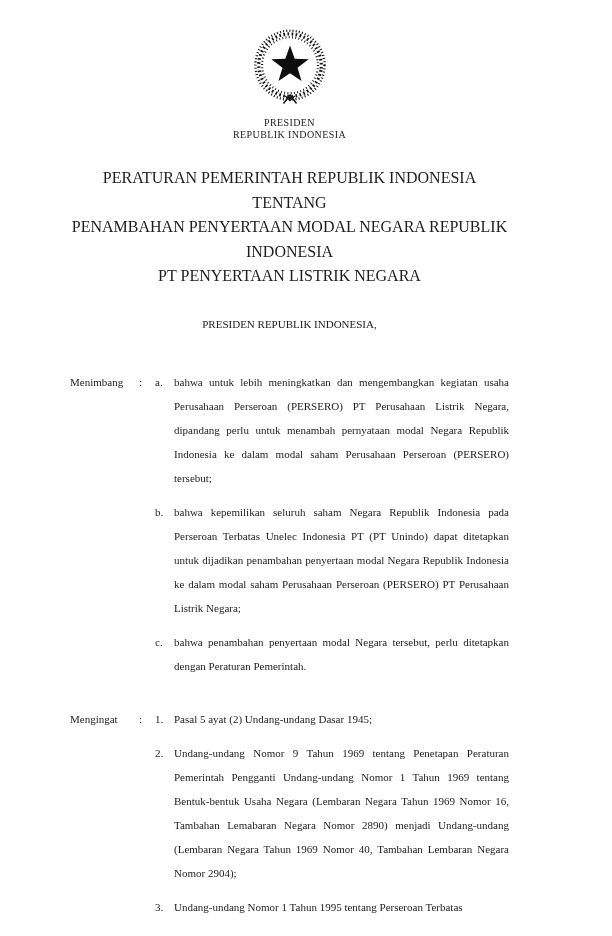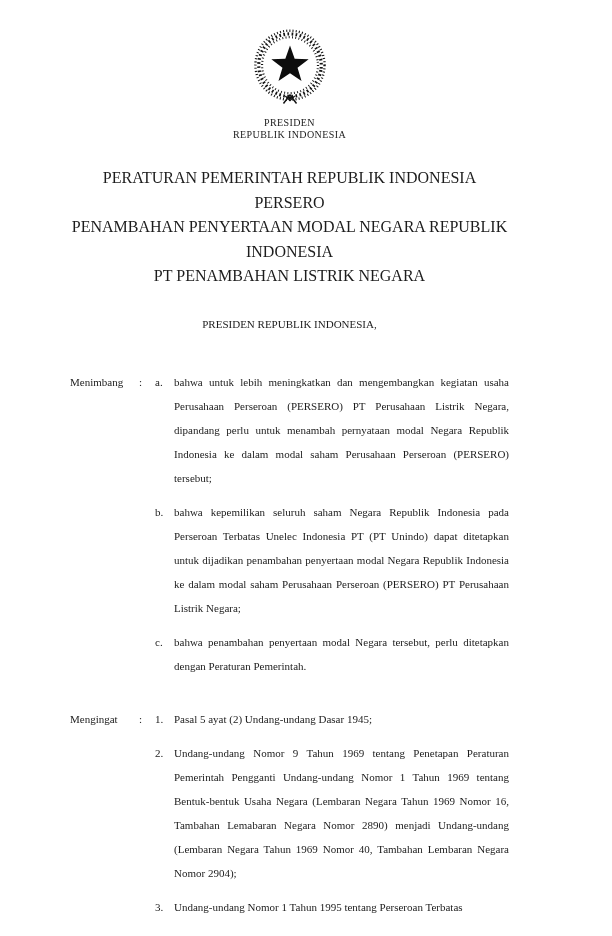--- a/index.html
+++ b/index.html
@@ -80,23 +80,23 @@
       </svg>
     </span>
     <div class="org-name">
       <div>PRESIDEN</div>
       <div>REPUBLIK INDONESIA</div>
     </div>
   </div>
 
   <div class="title-block">
     <div>PERATURAN PEMERINTAH REPUBLIK INDONESIA</div>
-    <div>PERSERO</div>
+    <div>TENTANG</div>
     <div>PENAMBAHAN PENYERTAAN MODAL NEGARA REPUBLIK INDONESIA</div>
-    <div>PT PENAMBAHAN LISTRIK NEGARA</div>
+    <div>PT PENYERTAAN LISTRIK NEGARA</div>
   </div>
 
   <div class="salutation">PRESIDEN REPUBLIK INDONESIA,</div>
 
   <div class="section section-menimbang">
     <div class="side-col">
       <span class="label">Menimbang</span>
       <span class="colon">:</span>
     </div>
     <div class="items-col">

